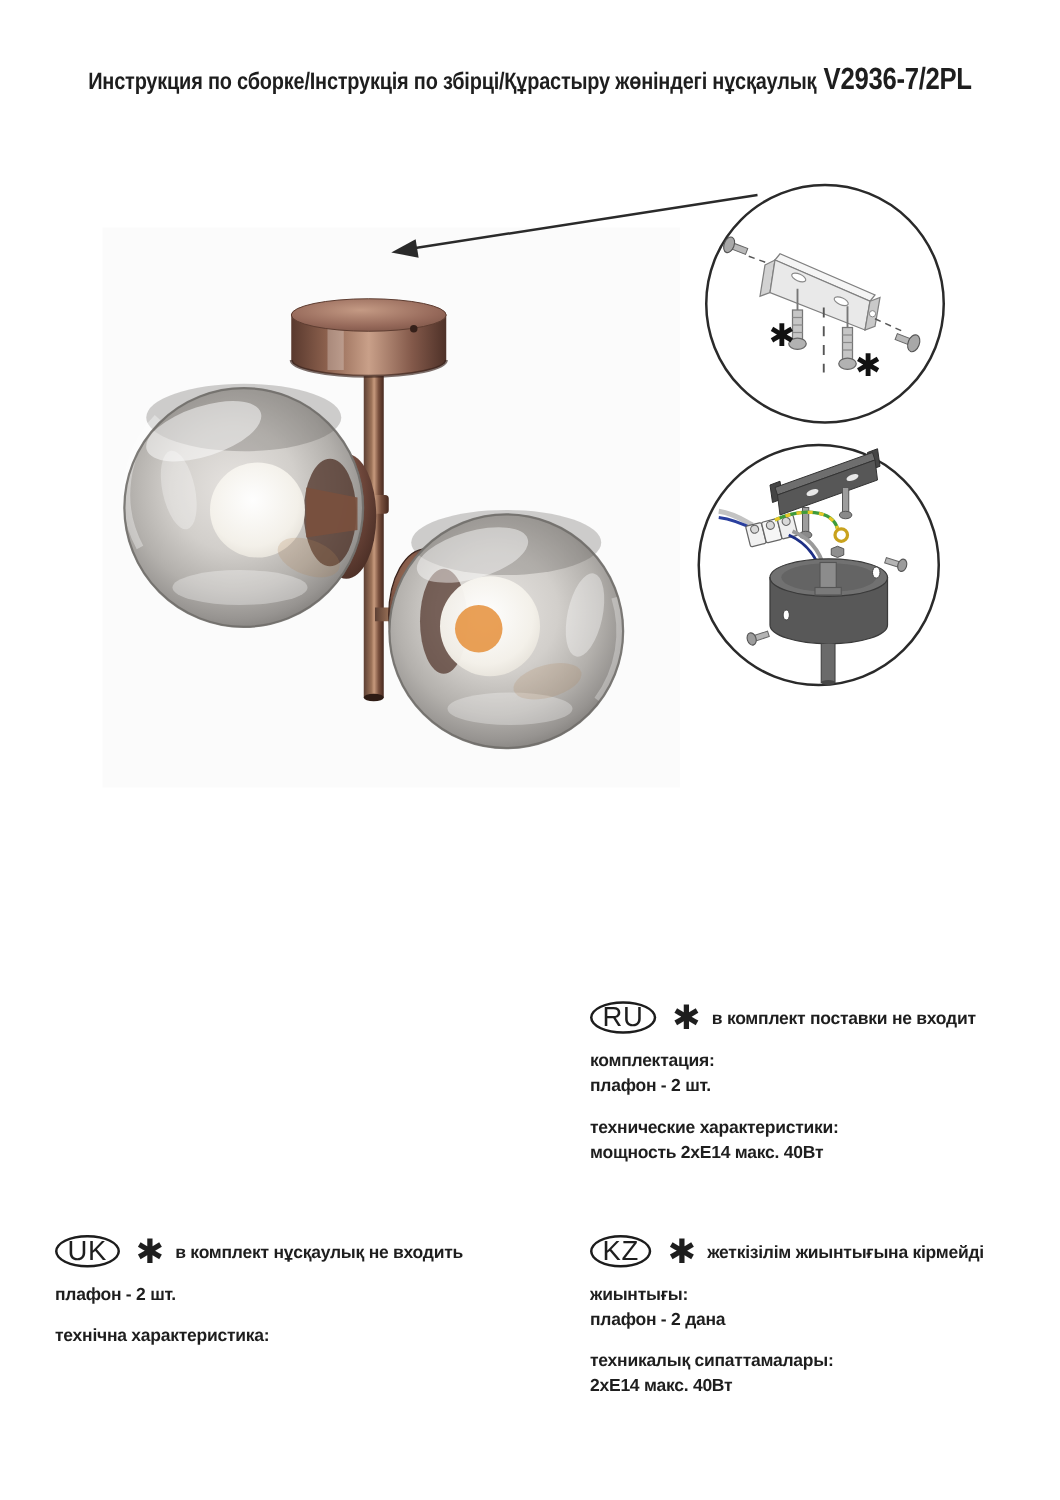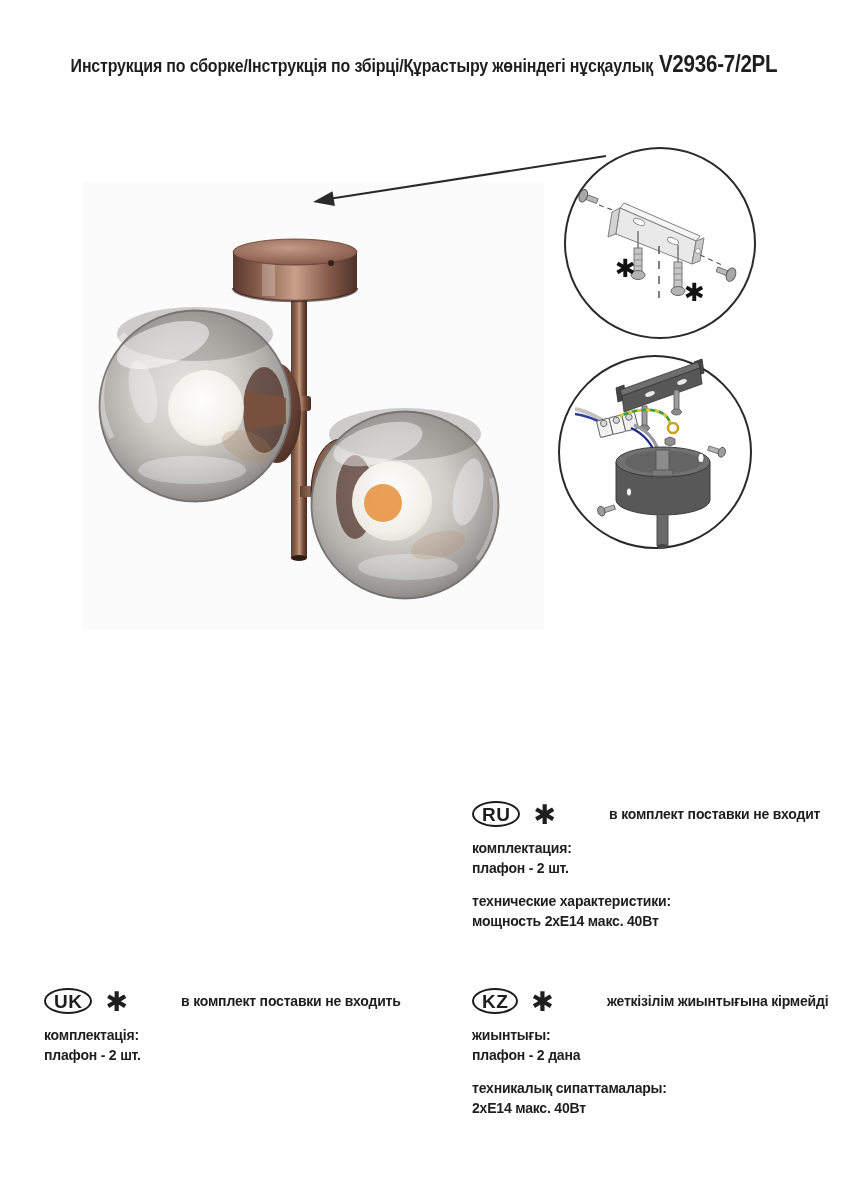--- a/index.html
+++ b/index.html
@@ -19,24 +19,24 @@
   
   .lang{position:absolute;width:380px;}
   #sec-ru{left:472px;top:799px;}
   #sec-uk{left:44px;top:986px;}
   #sec-kz{left:472px;top:986px;}
   .lang-head{display:flex;align-items:center;height:30px;}
   .badge{
     box-sizing:border-box;min-width:45px;height:26px;padding:0 8px;
     border:2.5px solid #1d1d1d;border-radius:50%;
     display:inline-flex;align-items:center;justify-content:center;
-    font-weight:700;font-size:19px;letter-spacing:0.5px;line-height:1;
+    font-weight:400;font-size:22px;letter-spacing:0.5px;line-height:1;
   }
   .ast{font-family:"DejaVu Sans",sans-serif;font-size:27px;font-weight:700;line-height:1;margin:0 9px 0 13px;}
-  .note{font-size:14px;font-weight:700;letter-spacing:-0.2px;white-space:nowrap;margin-left:44px;}
+  .note{font-size:14px;font-weight:700;letter-spacing:-0.2px;white-space:nowrap;}
   .lang-body{margin-top:9px;}
   .lang-body p{margin:0;font-size:14px;font-weight:700;line-height:20px;letter-spacing:-0.2px;}
   .lang-body p.gap{margin-top:13px;}
 </style>
 </head>
 <body>
 
 <header class="title">
   <span class="title-text">Инструкция по сборке/Інструкція по збірці/Құрастыру жөніндегі нұсқаулық</span><span class="title-model">V2936-7/2PL</span>
 </header>
@@ -264,25 +264,25 @@
     <p>плафон - 2 шт.</p>
     <p class="gap">технические характеристики:</p>
     <p>мощность 2хЕ14 макс. 40Вт</p>
   </div>
 </section>
 
 <section class="lang" id="sec-uk">
   <div class="lang-head">
     <span class="badge">UK</span>
     <span class="ast">✱</span>
-    <span class="note">в комплект поставки не входить</span>
+    <span class="note">в комплект нұсқаулық не входить</span>
   </div>
   <div class="lang-body">
-    <p>комплектація:</p>
     <p>плафон - 2 шт.</p>
+    <p class="gap">технічна характеристика:</p>
   </div>
 </section>
 
 <section class="lang" id="sec-kz">
   <div class="lang-head">
     <span class="badge">KZ</span>
     <span class="ast">✱</span>
     <span class="note">жеткізілім жиынтығына кірмейді</span>
   </div>
   <div class="lang-body">

